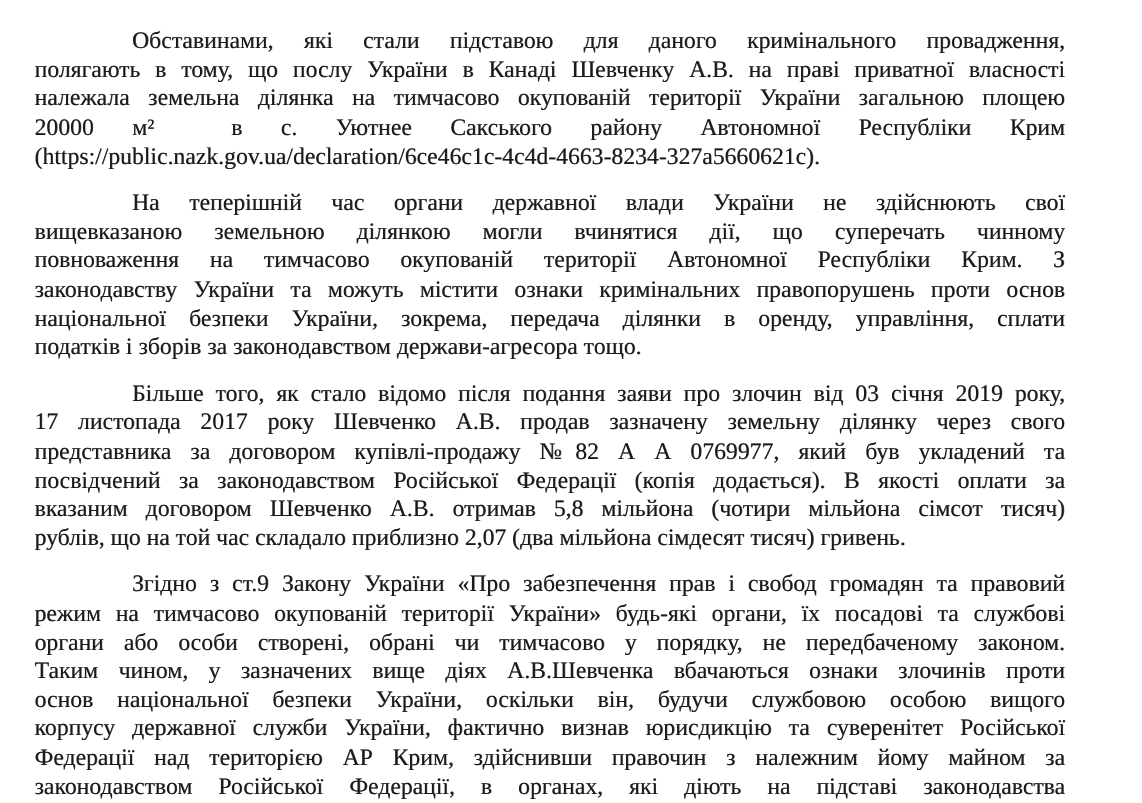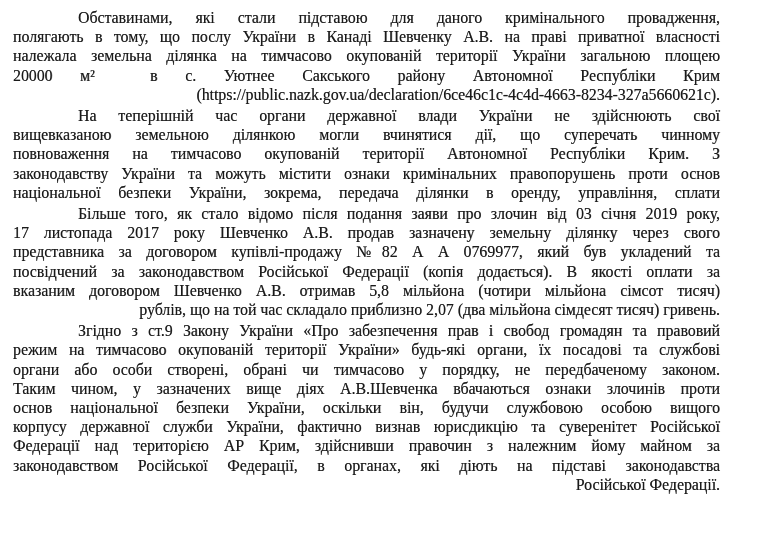--- a/index.html
+++ b/index.html
@@ -17,22 +17,22 @@
     position: absolute;
     left: 11px;
     top: 6px;
     width: 711px;
     font-family: "Liberation Serif", "DejaVu Serif", serif;
     font-size: 15.8px;
     line-height: 19.2px;
     color: #1a1a1a;
     text-shadow: 0.3px 0 0 rgba(26,26,26,0.6);
   }
-  .para { margin: 2px; padding: 0; }
-  .line { text-align: right; }
+  .para { margin: 12px; padding: 0; }
+  .line { text-align: left; }
   .j {
     text-align: justify;
     text-align-last: justify;
   }
   .ind { padding-left: 65px; }
 </style>
 </head>
 <body>
 
 <div class="page">
@@ -44,20 +44,21 @@
     <div class="line j">20000 м²&nbsp; в с. Уютнее Сакського району Автономної Республіки Крим</div>
     <div class="line">(https://public.nazk.gov.ua/declaration/6ce46c1c-4c4d-4663-8234-327a5660621c).</div>
   </div>
 
   <div class="para">
     <div class="line j ind">На теперішній час органи державної влади України не здійснюють свої</div>
     <div class="line j">вищевказаною земельною ділянкою могли вчинятися дії, що суперечать чинному</div>
     <div class="line j">повноваження на тимчасово окупованій території Автономної Республіки Крим. З</div>
     <div class="line j">законодавству України та можуть містити ознаки кримінальних правопорушень проти основ</div>
     <div class="line j">національної безпеки України, зокрема, передача ділянки в оренду, управління, сплати</div>
+    <div class="line">податків і зборів за законодавством держави-агресора тощо.</div>
   </div>
 
   <div class="para">
     <div class="line j ind">Більше того, як стало відомо після подання заяви про злочин від 03 січня 2019 року,</div>
     <div class="line j">17 листопада 2017 року Шевченко А.В. продав зазначену земельну ділянку через свого</div>
     <div class="line j">представника за договором купівлі-продажу №82 А А 0769977, який був укладений та</div>
     <div class="line j">посвідчений за законодавством Російської Федерації (копія додається). В якості оплати за</div>
     <div class="line j">вказаним договором Шевченко А.В. отримав 5,8 мільйона (чотири мільйона сімсот тисяч)</div>
     <div class="line">рублів, що на той час складало приблизно 2,07 (два мільйона сімдесят тисяч) гривень.</div>
   </div>

